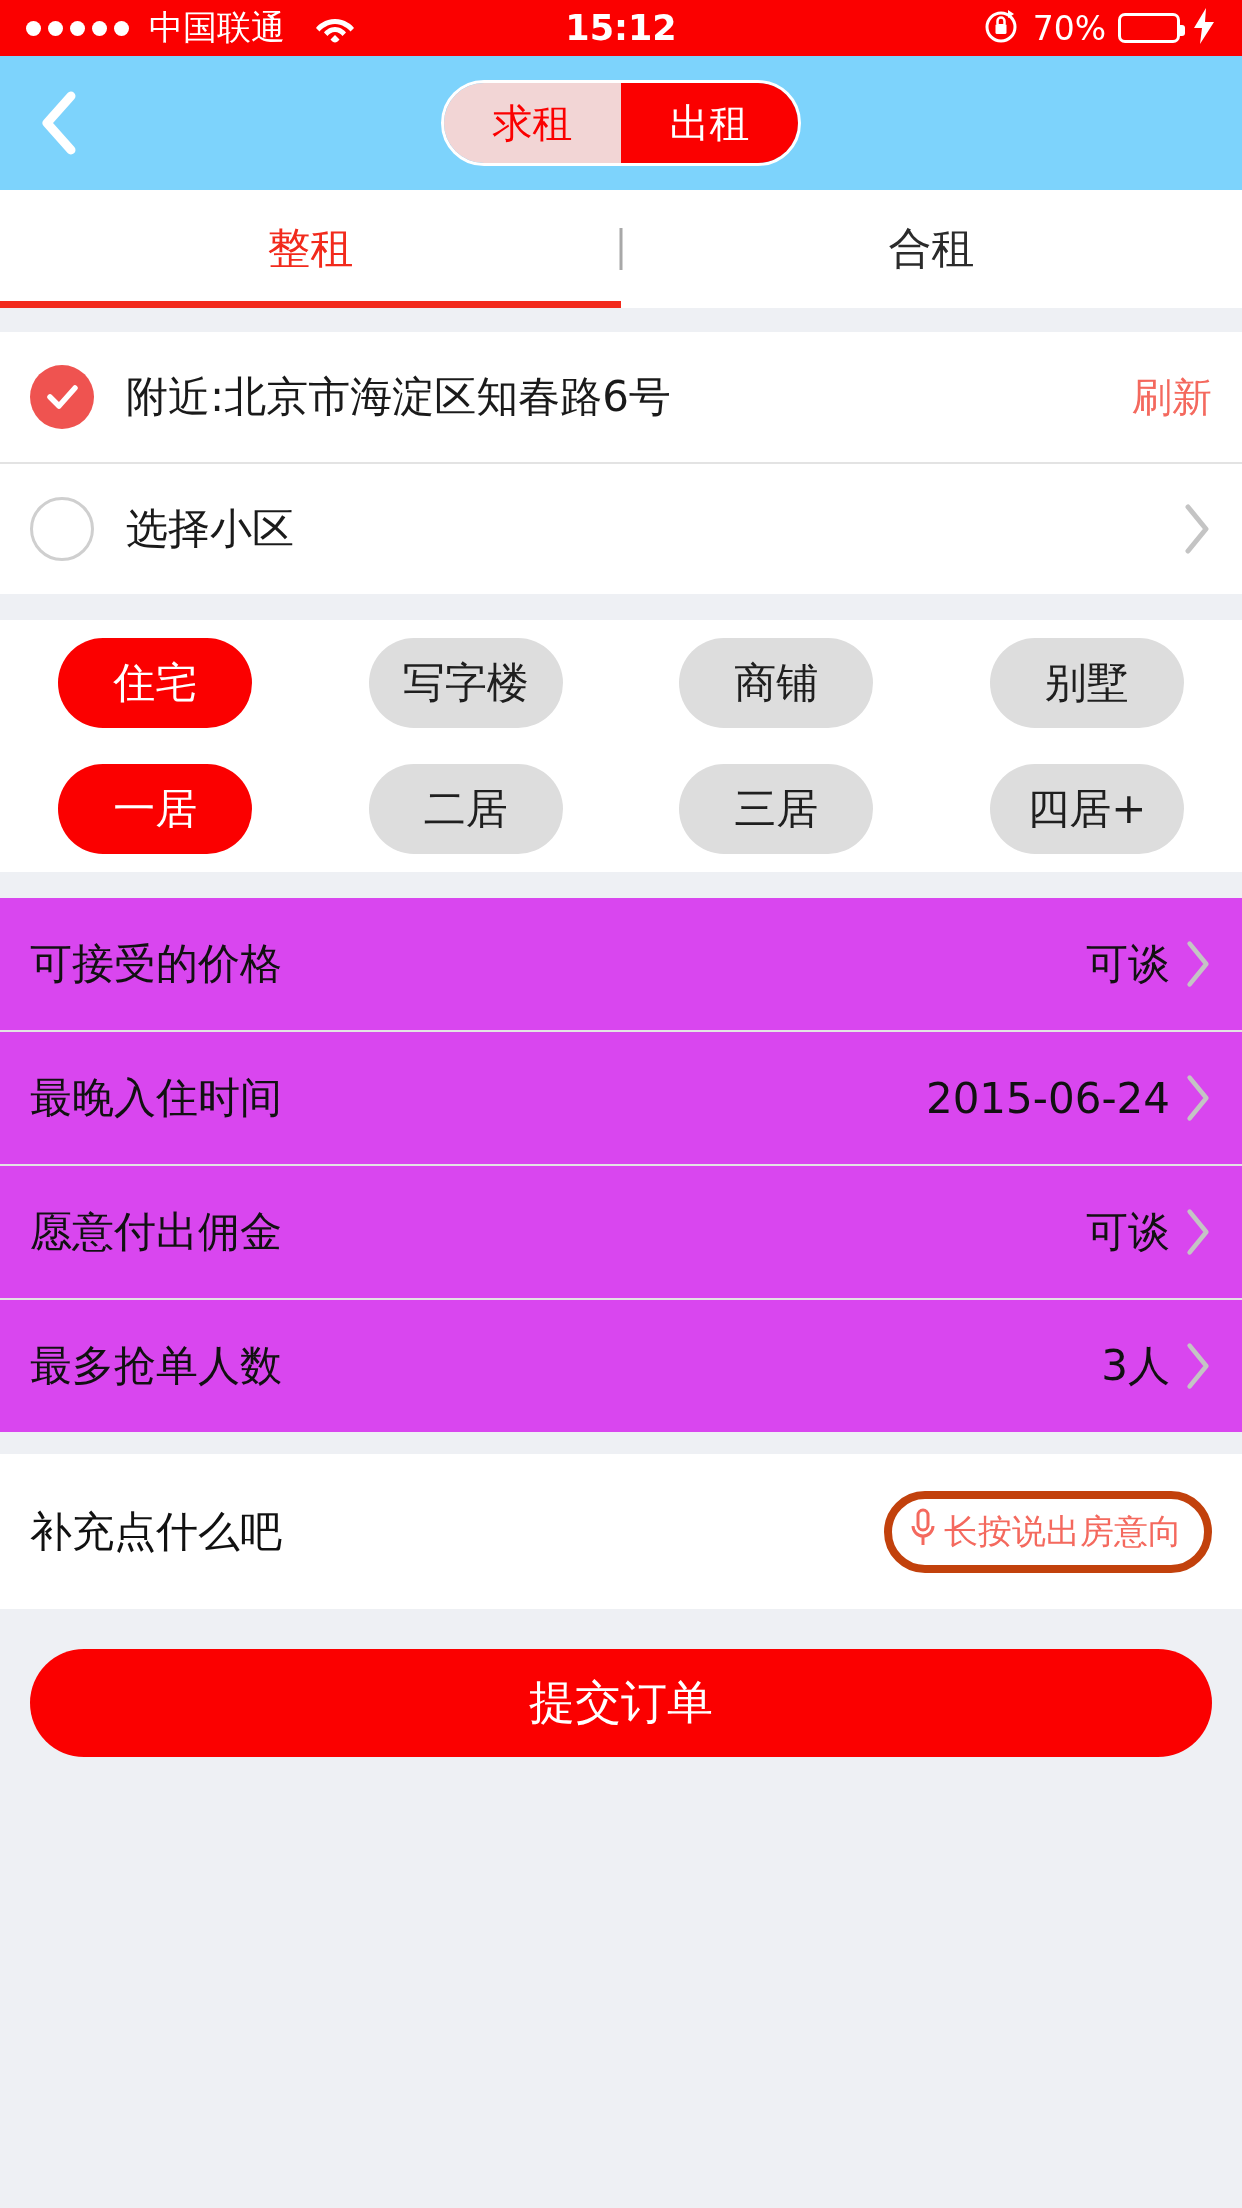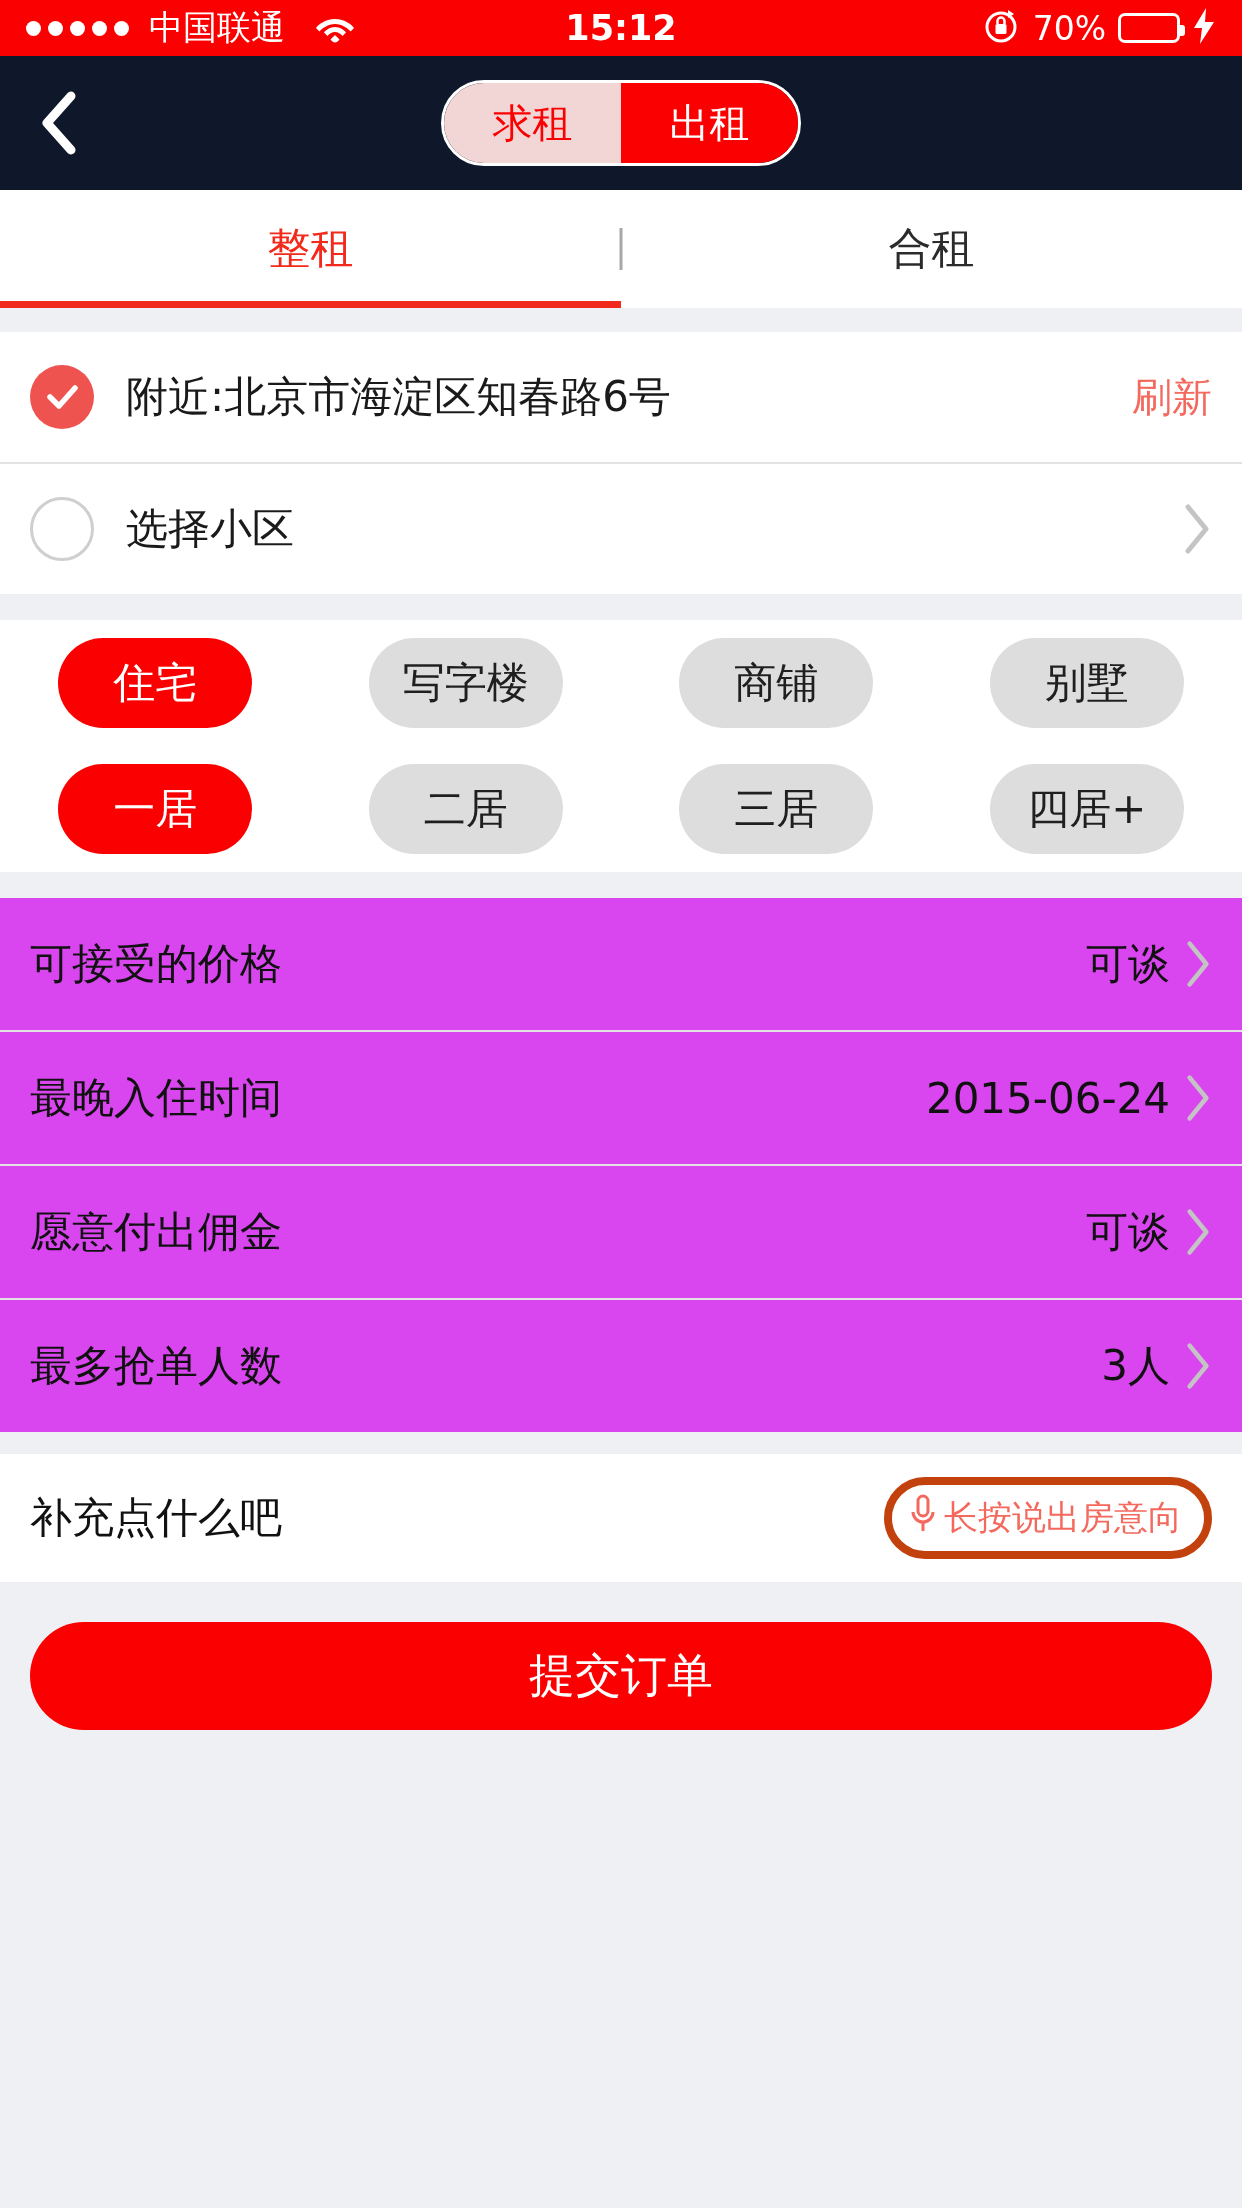--- a/index.html
+++ b/index.html
@@ -46,21 +46,21 @@
   }
   .battery::after {
     content: ""; position: absolute; right: -8px; top: 9px;
     width: 5px; height: 11px; background: #fff; border-radius: 0 3px 3px 0;
   }
   .battery-fill { height: 100%; background: #4ad963; border-radius: 2px; }
 
   
   .nav-bar {
     height: 134px;
-    background: #0f172a;
+    background: #7dd3fc;
     display: flex;
     align-items: center;
     position: relative;
   }
   .back-btn {
     width: 120px; height: 134px;
     display: flex; align-items: center; justify-content: center;
     cursor: pointer;
   }
   .seg-control {
@@ -169,21 +169,21 @@
     display: flex; align-items: center;
     padding: 0 30px;
     background: #d946ef;
     cursor: pointer;
   }
   .detail-label { font-size: 42px; color: #111111; flex: 1; }
   .detail-value { font-size: 42px; color: #111111; margin-right: 14px; }
 
   
   .note-row {
-    height: 128px;
+    height: 155px;
     display: flex; align-items: center;
     padding: 0 30px;
     background: #ffffff;
     gap: 29px;
   }
   .note-label { font-size: 42px; color: #111111; flex: 1; }
   .mic-btn {
     display: flex; align-items: center; gap: 6px;
     border: 8px solid #c2410c;
     border-radius: 44px;

